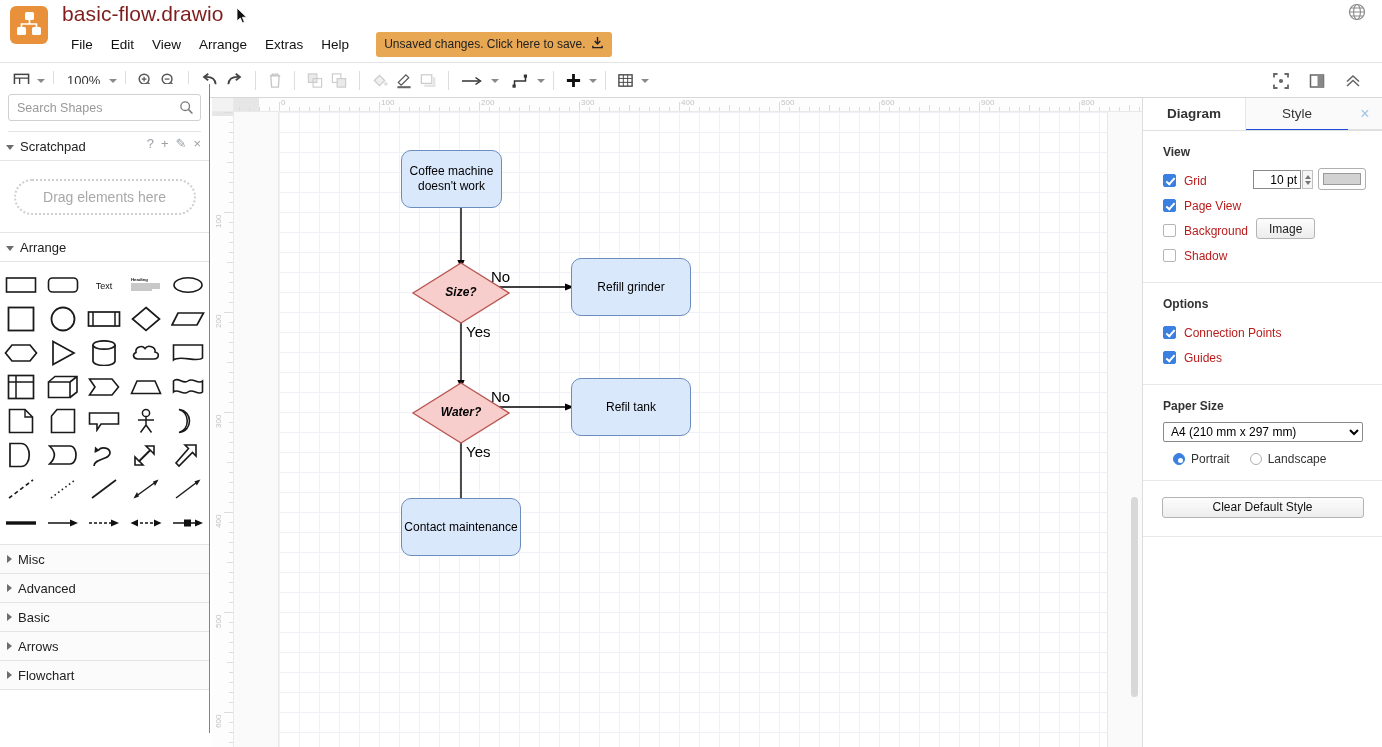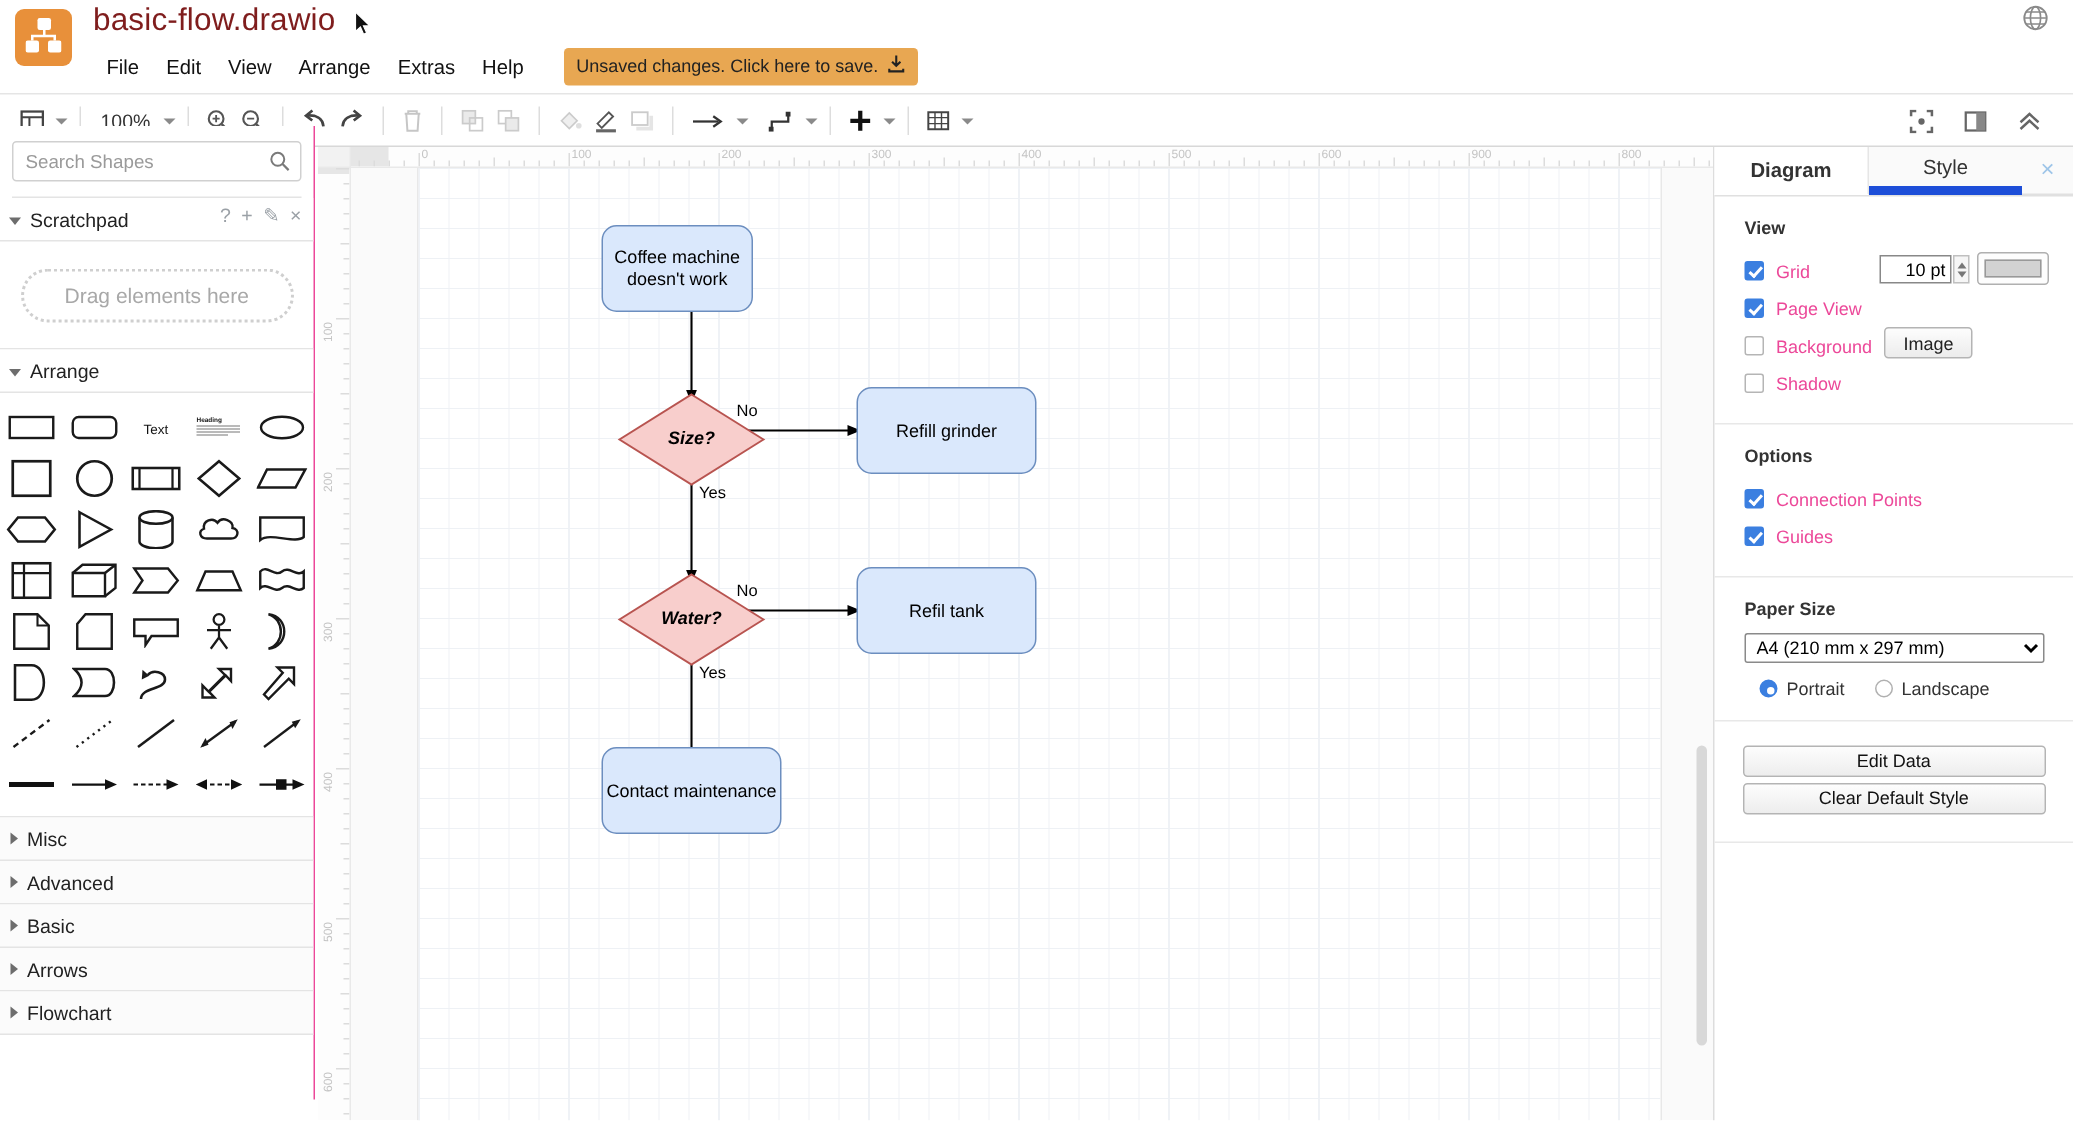--- a/index.html
+++ b/index.html
@@ -104,43 +104,43 @@
           background-size: 20px 20px, 20px 20px, 100px 100px, 100px 100px;
           box-shadow:0 0 0 1px #e8e8e8; }
   .vscroll { position:absolute; right:4px; top:385px; width:7px; height:200px;
              background:#d8d8d8; border-radius:4px; cursor:pointer; }
 
   .node { position:absolute; display:flex; align-items:center; justify-content:center;
           text-align:center; font-size:12px; color:#000; line-height:15px; cursor:pointer; }
   .box { background:#DAE8FC; border:1px solid #6C8EBF; border-radius:10px; }
   .dia-lbl { position:absolute; font-style:italic; font-weight:bold; font-size:12px; color:#000;
              white-space:nowrap; pointer-events:none; }
-  .edge-lbl { position:absolute; font-size:11px; color:#000; background:transparent; }
+  .edge-lbl { position:absolute; font-size:15px; color:#000; background:transparent; }
 
   
   .rightpanel { position:absolute; left:1142px; top:98px; width:240px; height:649px;
                 background:#fff; border-left:1px solid #ddd; }
   .rp-tabs { position:relative; height:33px; display:flex; border-bottom:1px solid #e0e0e0; }
   .rp-tab { flex:1; display:flex; align-items:center; justify-content:center;
             font-size:13.5px; color:#333; cursor:pointer; background:#fafafa;
-            border-bottom:6px solid #1d4ed8; }
+            border-bottom:1px solid #1d4ed8; }
   .rp-tab.active { background:#fff; font-weight:bold; border-bottom:1px solid #fff; }
   .rp-tab.sep { border-right:1px solid #e6e6e6; }
   .rp-close { width:34px; display:flex; align-items:center; justify-content:center;
               color:#9ec5e8; font-size:16px; cursor:pointer; background:#fafafa;
               border-bottom:1px solid #e0e0e0; }
   .rp-sect { padding:14px 0 14px 0; border-bottom:1px solid #e8e8e8; position:relative; }
   .rp-h { font-size:12px; font-weight:bold; color:#333; padding-left:20px; margin-bottom:9px; }
   .rp-row { display:flex; align-items:center; padding-left:20px; height:25px; position:relative; }
   .cb { width:13px; height:13px; border:1px solid #b5b5b5; border-radius:2px; background:#fff;
         display:inline-block; position:relative; cursor:pointer; flex:none; }
   .cb.on { background:#3B7FE0; border-color:#3B7FE0; }
   .cb.on:after { content:""; position:absolute; left:4px; top:1px; width:3px; height:7px;
                  border:solid #fff; border-width:0 2px 2px 0; transform:rotate(42deg); }
-  .rp-lbl { font-size:12px; color:#ec4899; margin-left:8px; }
+  .rp-lbl { font-size:12px; color:#b91c1c; margin-left:8px; }
   .gridsize { position:absolute; left:110px; top:2px; width:48px; height:19px;
               border:1px solid #888; font-size:12px; text-align:right; padding-right:3px;
               font-family:"Liberation Sans", sans-serif; outline:none; }
   .spinner { position:absolute; left:159px; top:2px; width:11px; height:19px;
              border:1px solid #c0c0c0; background:#f6f6f6; display:flex;
              flex-direction:column; justify-content:center; align-items:center; cursor:pointer; }
   .spinner i { width:0;height:0;border-left:3px solid transparent;border-right:3px solid transparent;
                display:block; }
   .spinner .up { border-bottom:4px solid #777; margin-bottom:2px; }
   .spinner .dn { border-top:4px solid #777; }
@@ -959,18 +959,17 @@
       </div>
       <div class="radiorow">
         <span class="radio on"></span>
         <span class="radio-lbl">Portrait</span>
         <span class="radio"></span>
         <span class="radio-lbl">Landscape</span>
       </div>
     </div>
 
     <div class="rp-sect" style="padding-top:16px">
-      <div class="bigbtn">Edit Data</div>
       <div class="bigbtn">Clear Default Style</div>
     </div>
   </div>
 
 </div>
 
 </body></html>

